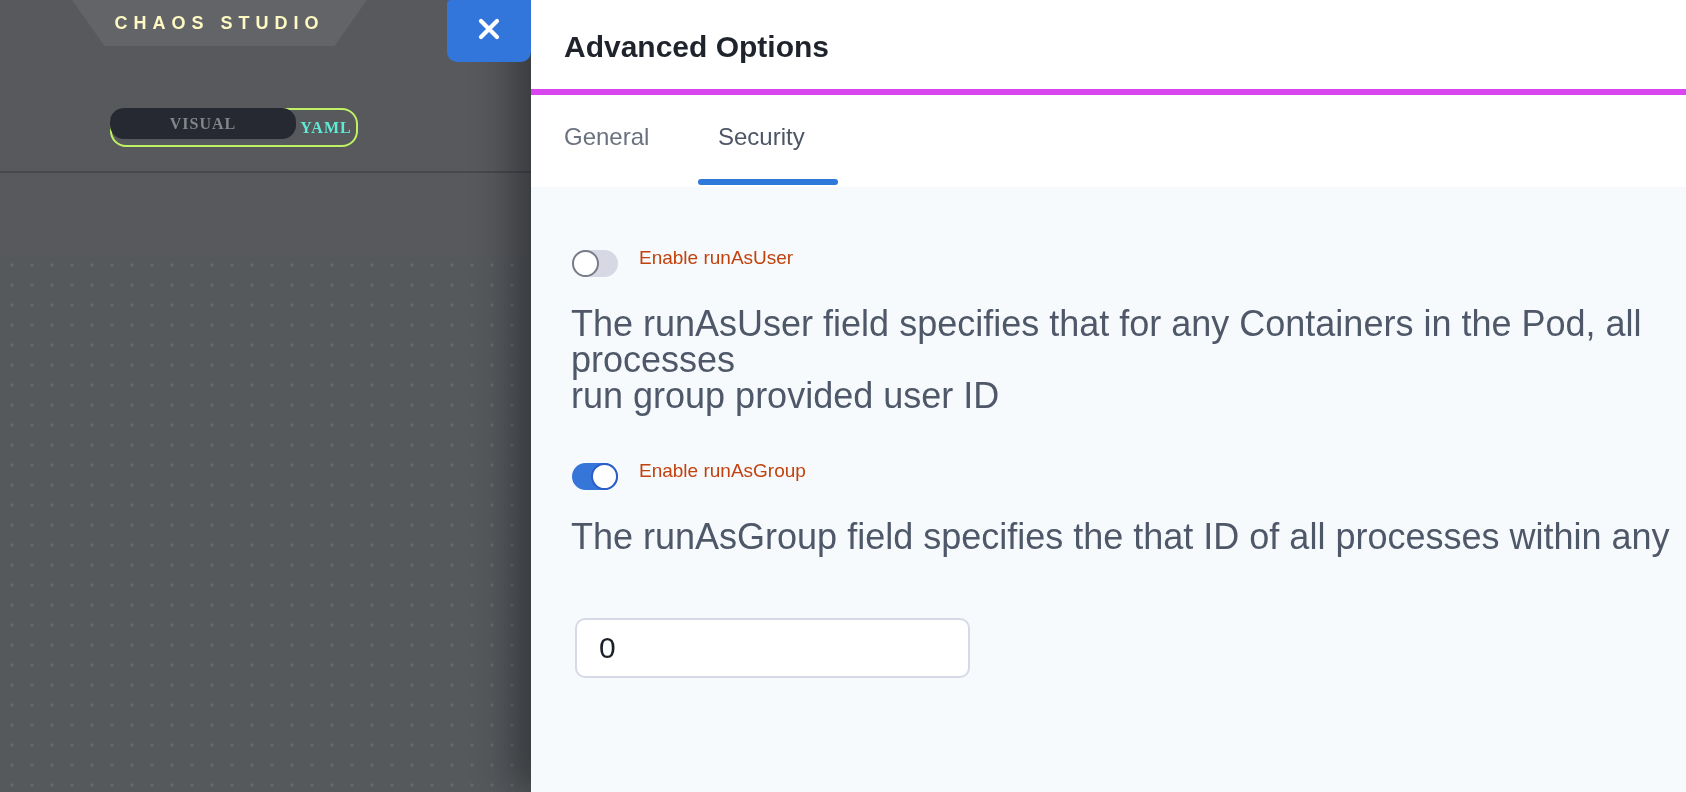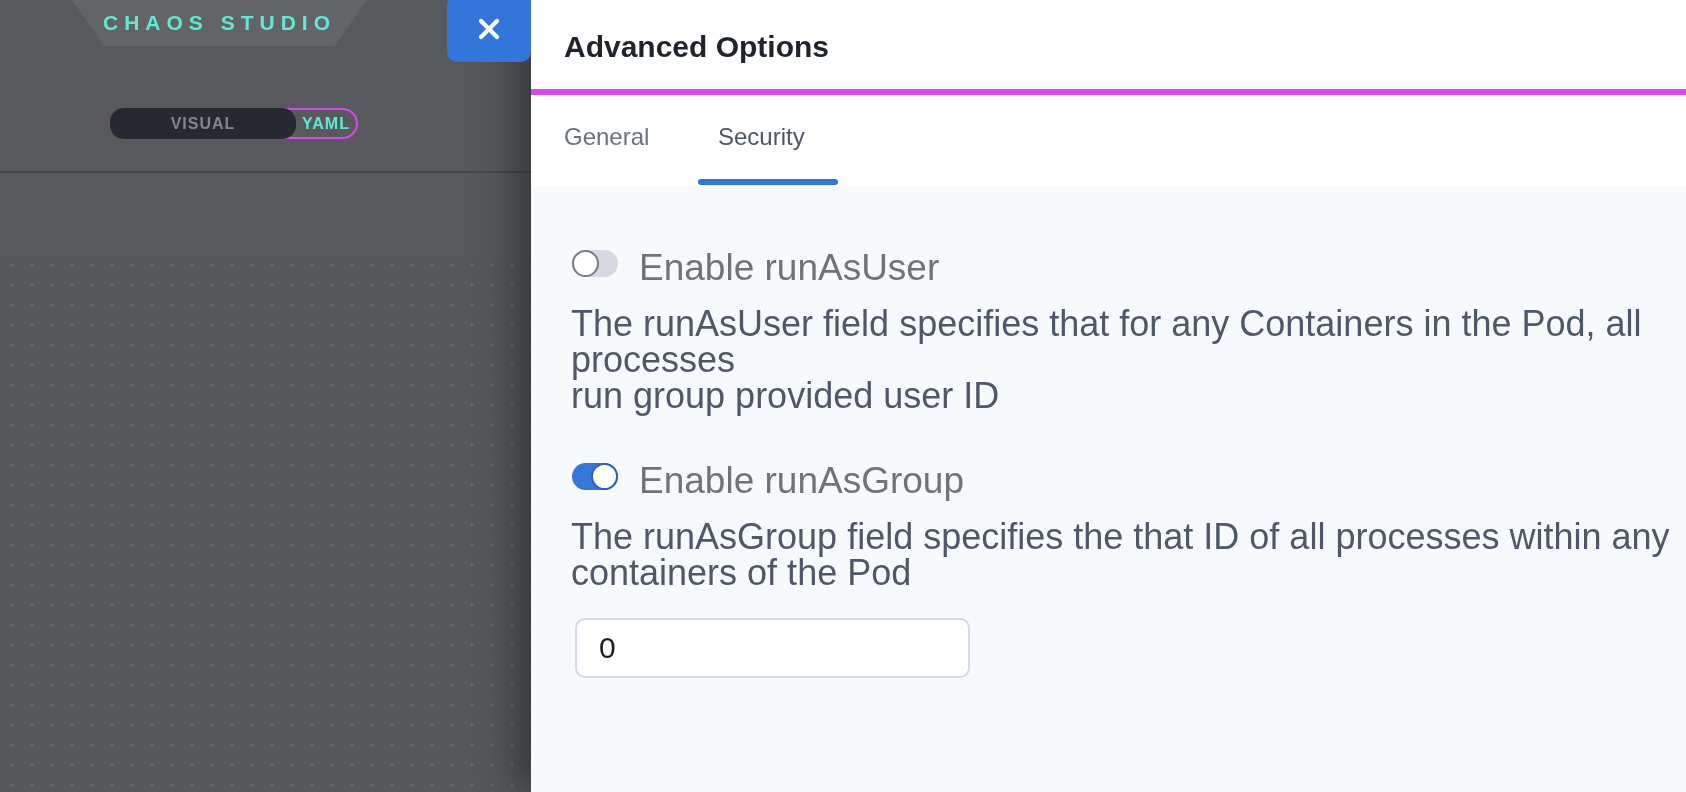--- a/index.html
+++ b/index.html
@@ -11,24 +11,24 @@
   .left-bg { position:absolute; left:0; top:0; width:531px; height:792px; background:#57595c; }
   .toolbar-divider { position:absolute; left:0; top:171px; width:531px; height:2px; background:#46484c; }
   .dot-canvas { position:absolute; left:0; top:256px; width:531px; height:536px;
     background-color:#56595c;
     background-image: radial-gradient(#65686c 1.5px, rgba(0,0,0,0) 1.7px);
     background-size:20px 20px; background-position:2px -1px; }
 
   .brand-banner { position:absolute; left:72px; top:0; width:295px; height:46px;
     background:#626468; clip-path:polygon(0 0, 100% 0, 89% 100%, 11% 100%);
     display:flex; align-items:center; justify-content:center; }
-  .brand-banner span { font-size:21px; font-weight:700; letter-spacing:6px; color:#5eead4; }
+  .brand-banner span { font-size:18px; font-weight:700; letter-spacing:6px; color:#fef9c3; }
 
-  .view-toggle { position:absolute; left:110px; top:108px; width:248px; height:31px;
-    border:2px solid #d946ef; border-radius:16px; display:flex; }
+  .view-toggle { position:absolute; left:110px; top:108px; width:248px; height:39px;
+    border:2px solid #bef264; border-radius:16px; display:flex;font-family:Liberation Serif, serif; }
   .seg { flex:1; display:flex; align-items:center; justify-content:center;
     font-size:16px; font-weight:700; letter-spacing:1px; }
   .seg-visual { background:#262932; border-radius:14px; color:#82868c; margin:-2px 0 -2px -2px; flex-basis:126px; height:31px; }
   .seg-yaml { color:#5eead4; }
 
   
   .close-btn { position:absolute; left:447px; top:0; width:84px; height:62px; background:#3376db;
     border-radius:4px 0 10px 10px; display:flex; align-items:center; justify-content:center;
     cursor:pointer; z-index:30; }
 
@@ -49,21 +49,21 @@
   .drawer-content { position:absolute; left:0; top:187px; width:100%; height:605px; background:#f7fafd; }
 
   
   .switch { position:absolute; width:46px; height:27px; border-radius:14px; cursor:pointer; }
   .switch .knob { position:absolute; top:0; width:27px; height:27px; border-radius:50%; background:#fff; }
   .switch-off { background:#d8d8e4; }
   .switch-off .knob { left:0; border:2px solid #777c89; }
   .switch-on { background:#3576d8; }
   .switch-on .knob { right:0; border:2px solid #2b5ec7; }
 
-  .toggle-label { position:absolute; font-size:37px; color:#737373; }
+  .toggle-label { position:absolute; font-size:19px; color:#c2410c; }
   .desc { position:absolute; font-size:36px; line-height:36px; color:#4e5869; }
 
   .row1-switch { left:41px; top:63px; }
   .row1-label  { left:108px; top:60px; }
   .row1-desc   { left:40px; top:119px; }
   .row2-switch { left:41px; top:276px; }
   .row2-label  { left:108px; top:273px; }
   .row2-desc   { left:40px; top:332px; }
 
   .group-input { position:absolute; left:44px; top:431px; width:395px; height:60px;
@@ -121,20 +121,19 @@
         <div>The runAsUser field specifies that for any Containers in the Pod, all processes</div>
         <div>run group provided user ID</div>
       </div>
 
       <div class="switch switch-on row2-switch">
         <div class="knob"></div>
       </div>
       <div class="toggle-label row2-label">Enable runAsGroup</div>
       <div class="desc row2-desc">
         <div>The runAsGroup field specifies the that ID of all processes within any</div>
-        <div>containers of the Pod</div>
       </div>
 
       <input class="group-input" type="text" value="0" style="">
 
     </div>
   </div>
 </div>
 
 </body></html>

